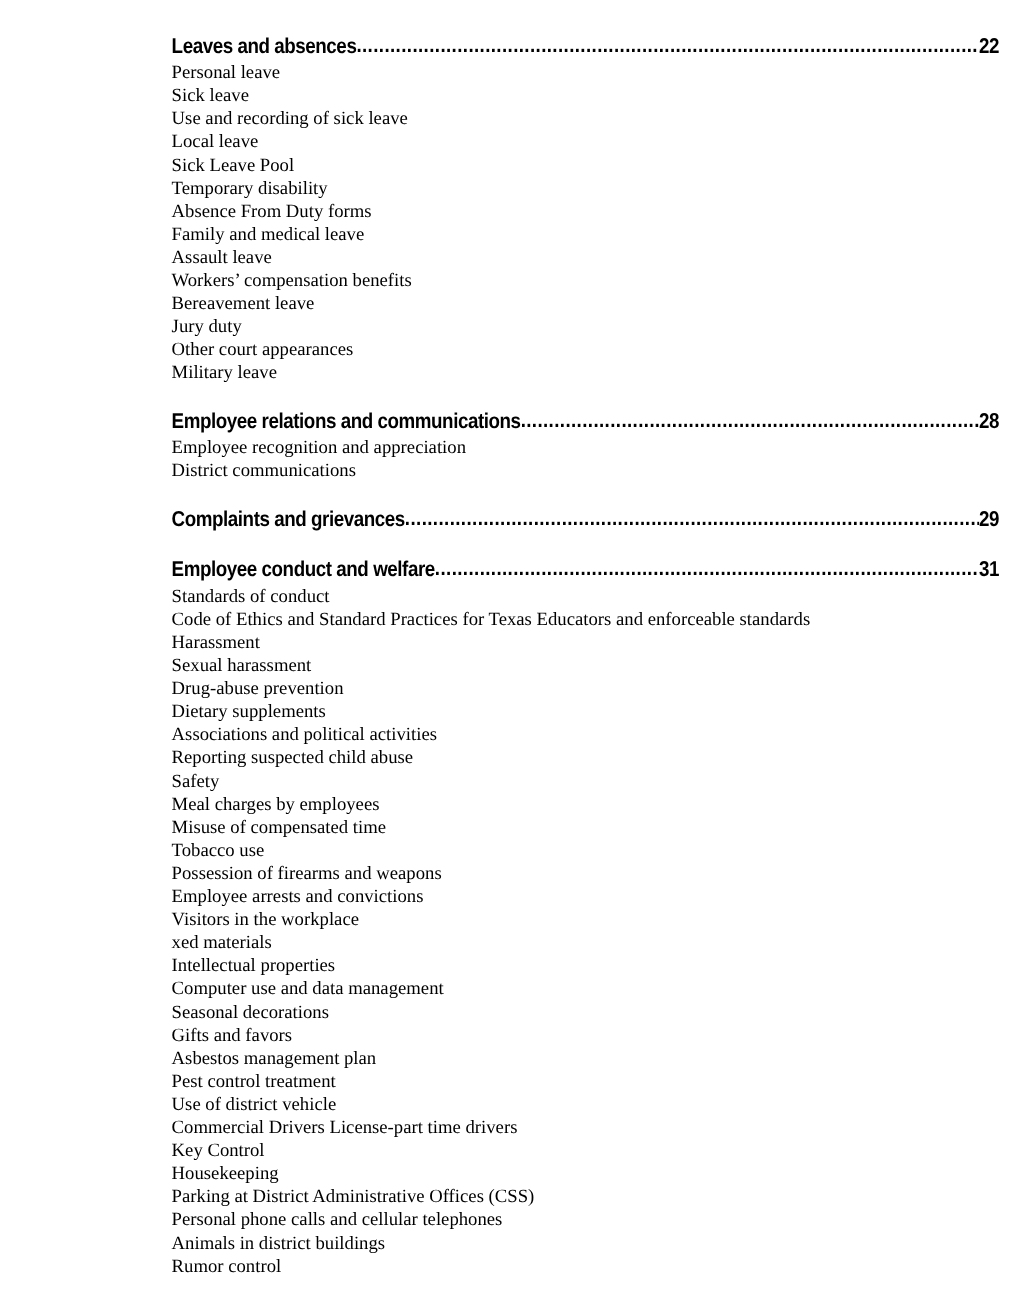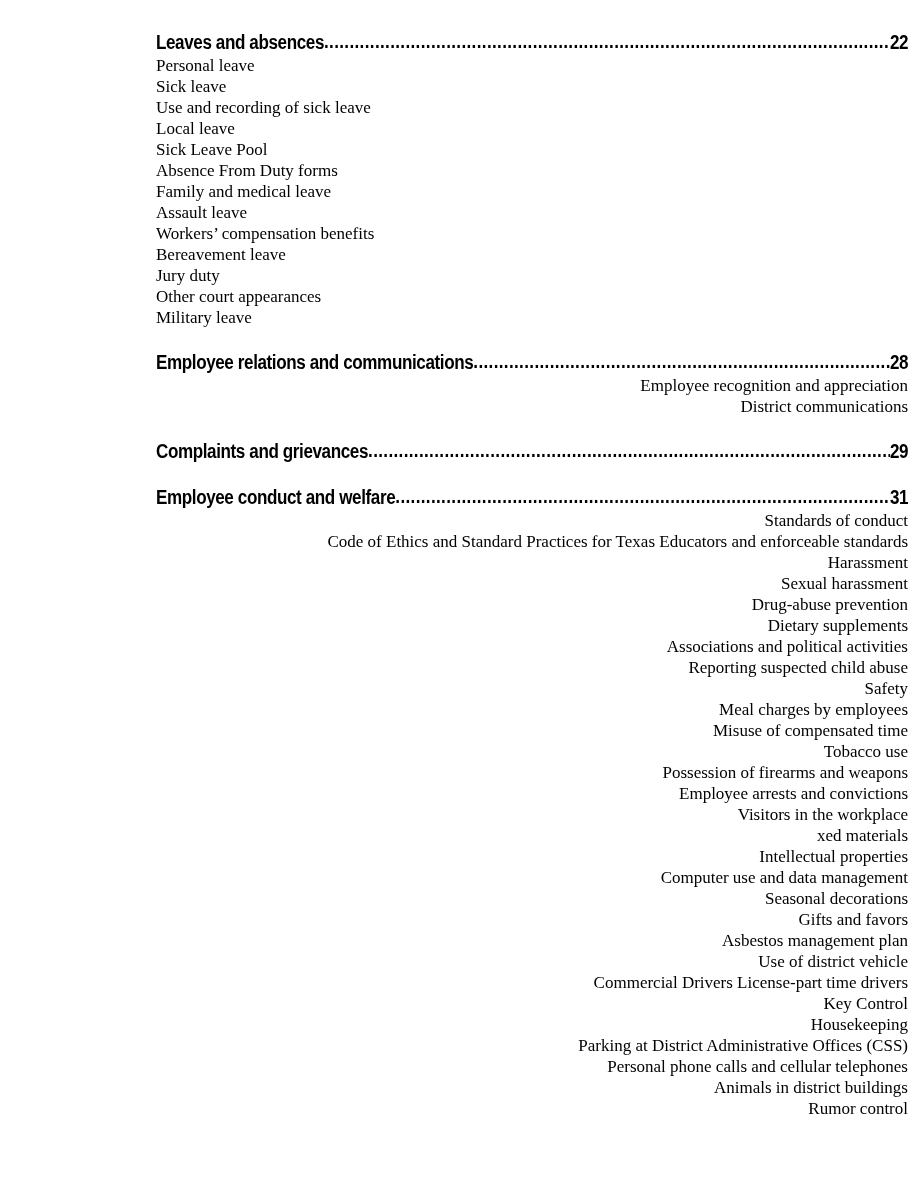--- a/index.html
+++ b/index.html
@@ -63,21 +63,20 @@
   
   .entry {
     font-family: "Liberation Serif", "DejaVu Serif", serif;
     font-size: 17px;
     line-height: 21px;
     white-space: nowrap;
   }
 
   .section + .section {
     margin-top: 22px;
-    text-align: right;
   }
   .section-head + .entry {
     margin-top: 1px;
   }
 </style>
 </head>
 <body>
 
 <div class="page">
   <div class="toc" id="toc-root">
@@ -85,20 +84,21 @@
         <div class="section-head">
           <span class="head-title">Leaves and absences</span>
           <span class="leader">...........................................................................................................................................</span>
           <span class="page-num">22</span>
         </div>
         <div class="entry">Personal leave</div>
         <div class="entry">Sick leave</div>
         <div class="entry">Use and recording of sick leave</div>
         <div class="entry">Local leave</div>
         <div class="entry">Sick Leave Pool</div>
+        <div class="entry">Temporary disability</div>
         <div class="entry">Absence From Duty forms</div>
         <div class="entry">Family and medical leave</div>
         <div class="entry">Assault leave</div>
         <div class="entry">Workers’ compensation benefits</div>
         <div class="entry">Bereavement leave</div>
         <div class="entry">Jury duty</div>
         <div class="entry">Other court appearances</div>
         <div class="entry">Military leave</div>
       </div>
       <div class="section">
@@ -137,20 +137,21 @@
         <div class="entry">Tobacco use</div>
         <div class="entry">Possession of firearms and weapons</div>
         <div class="entry">Employee arrests and convictions</div>
         <div class="entry">Visitors in the workplace</div>
         <div class="entry">xed materials</div>
         <div class="entry">Intellectual properties</div>
         <div class="entry">Computer use and data management</div>
         <div class="entry">Seasonal decorations</div>
         <div class="entry">Gifts and favors</div>
         <div class="entry">Asbestos management plan</div>
+        <div class="entry">Pest control treatment</div>
         <div class="entry">Use of district vehicle</div>
         <div class="entry">Commercial Drivers License-part time drivers</div>
         <div class="entry">Key Control</div>
         <div class="entry">Housekeeping</div>
         <div class="entry">Parking at District Administrative Offices (CSS)</div>
         <div class="entry">Personal phone calls and cellular telephones</div>
         <div class="entry">Animals in district buildings</div>
         <div class="entry">Rumor control</div>
       </div>
     </div>

